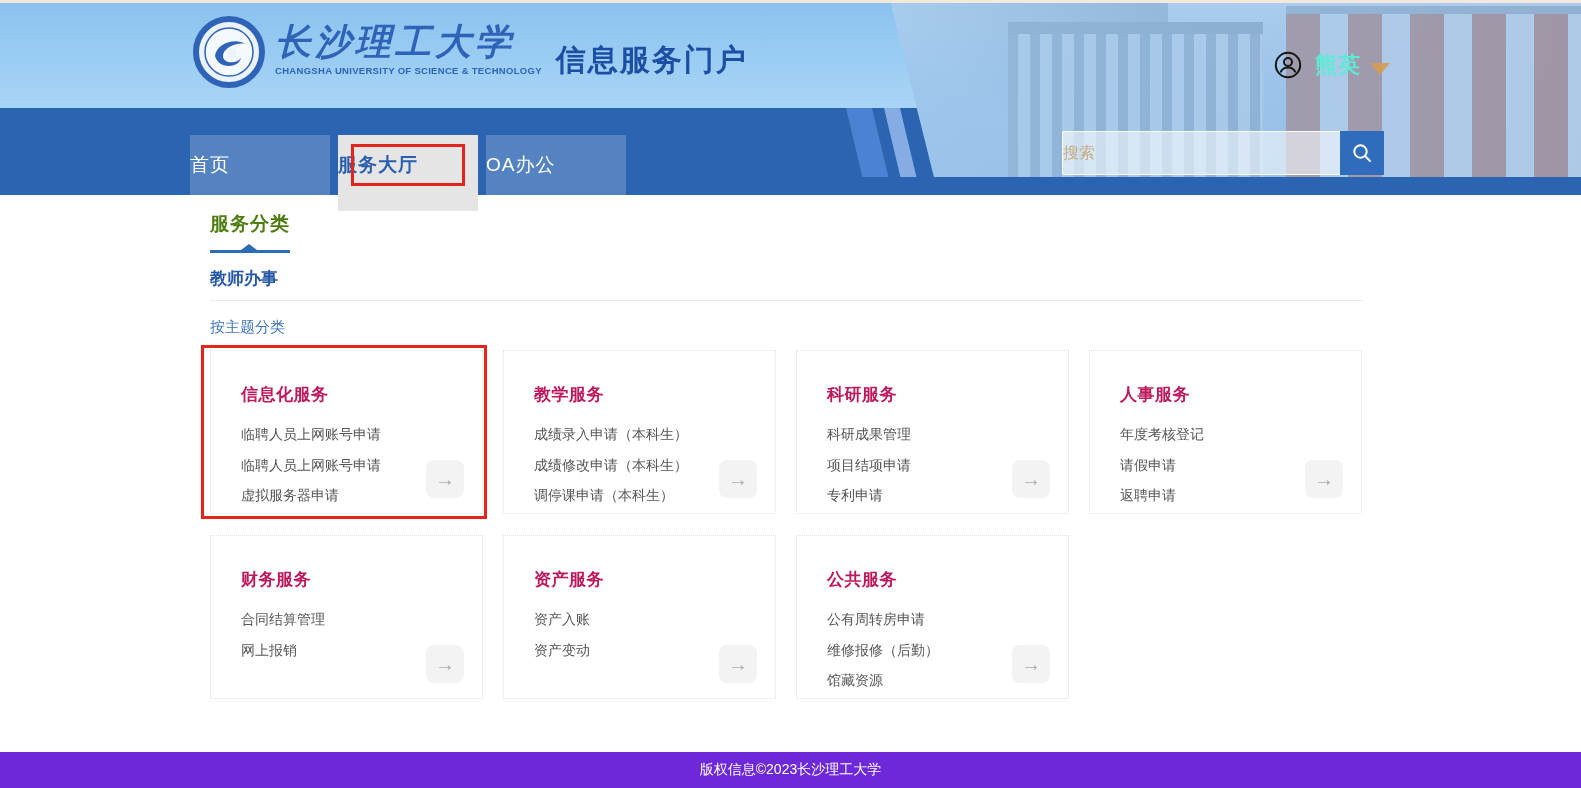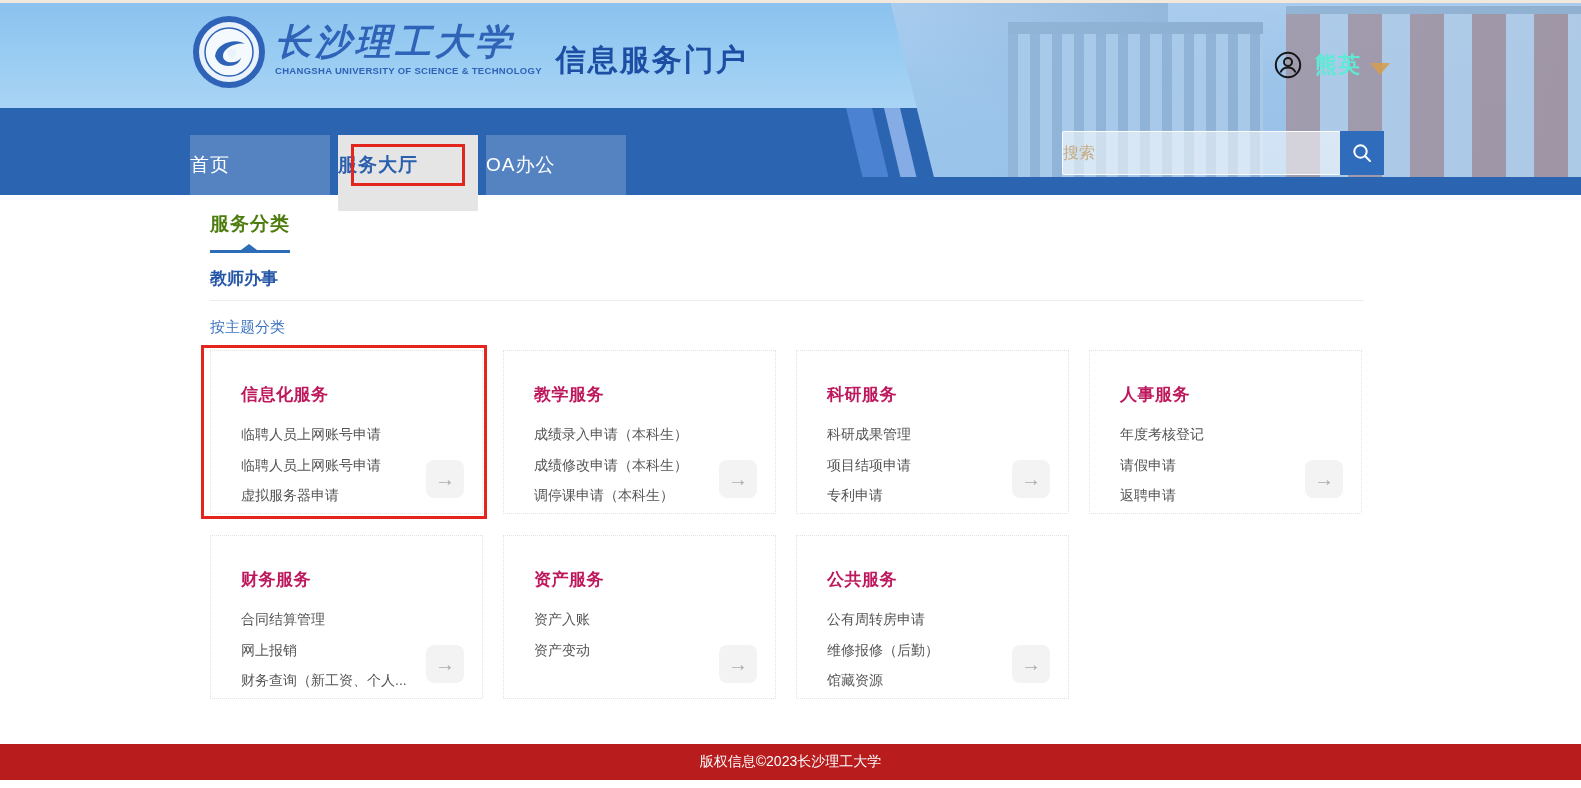--- a/index.html
+++ b/index.html
@@ -84,21 +84,21 @@
   .card-title { margin:32px 0 0 30px; font-size:17px; font-weight:bold; color:#be185d; letter-spacing:0.5px; }
   .card-items { margin:13px 0 0 30px; list-style:none; }
   .card-item { font-size:14px; color:#555; line-height:30.5px; cursor:pointer; }
   .arrow-btn { position:absolute; right:18px; bottom:15px; width:38px; height:38px; border-radius:8px;
                background:#f3f3f3; color:#ababab; font-size:20px; display:flex;
                align-items:center; justify-content:center; cursor:pointer; }
   .card-annotation { position:absolute; left:-10px; top:-6px; right:-5px; bottom:-6px;
                      border:3px solid #e2251d; pointer-events:none; }
 
   
-  .footer { position:absolute; left:0; bottom:8px; width:100%; height:36px; background:#b91c1c;
+  .footer { position:absolute; left:0; bottom:0; width:100%; height:36px; background:#6d28d9;
             display:flex; align-items:center; justify-content:center; font-size:14px; color:#fbfdff; }
 </style>
 </head>
 <body>
 
 <div class="header">
   <div class="sky-band"></div>
 
   <div class="campus-photo">
     <div class="mountain"></div>
@@ -217,21 +217,20 @@
         <div class="arrow-btn">
           <span>→</span>
         </div>
       </div>
 
       <div class="card">
         <div class="card-title">财务服务</div>
         <ul class="card-items">
           <li class="card-item">合同结算管理</li>
           <li class="card-item">网上报销</li>
-          <li class="card-item">财务查询（新工资、个人...</li>
         </ul>
         <div class="arrow-btn">
           <span>→</span>
         </div>
       </div>
 
       <div class="card">
         <div class="card-title">资产服务</div>
         <ul class="card-items">
           <li class="card-item">资产入账</li>

